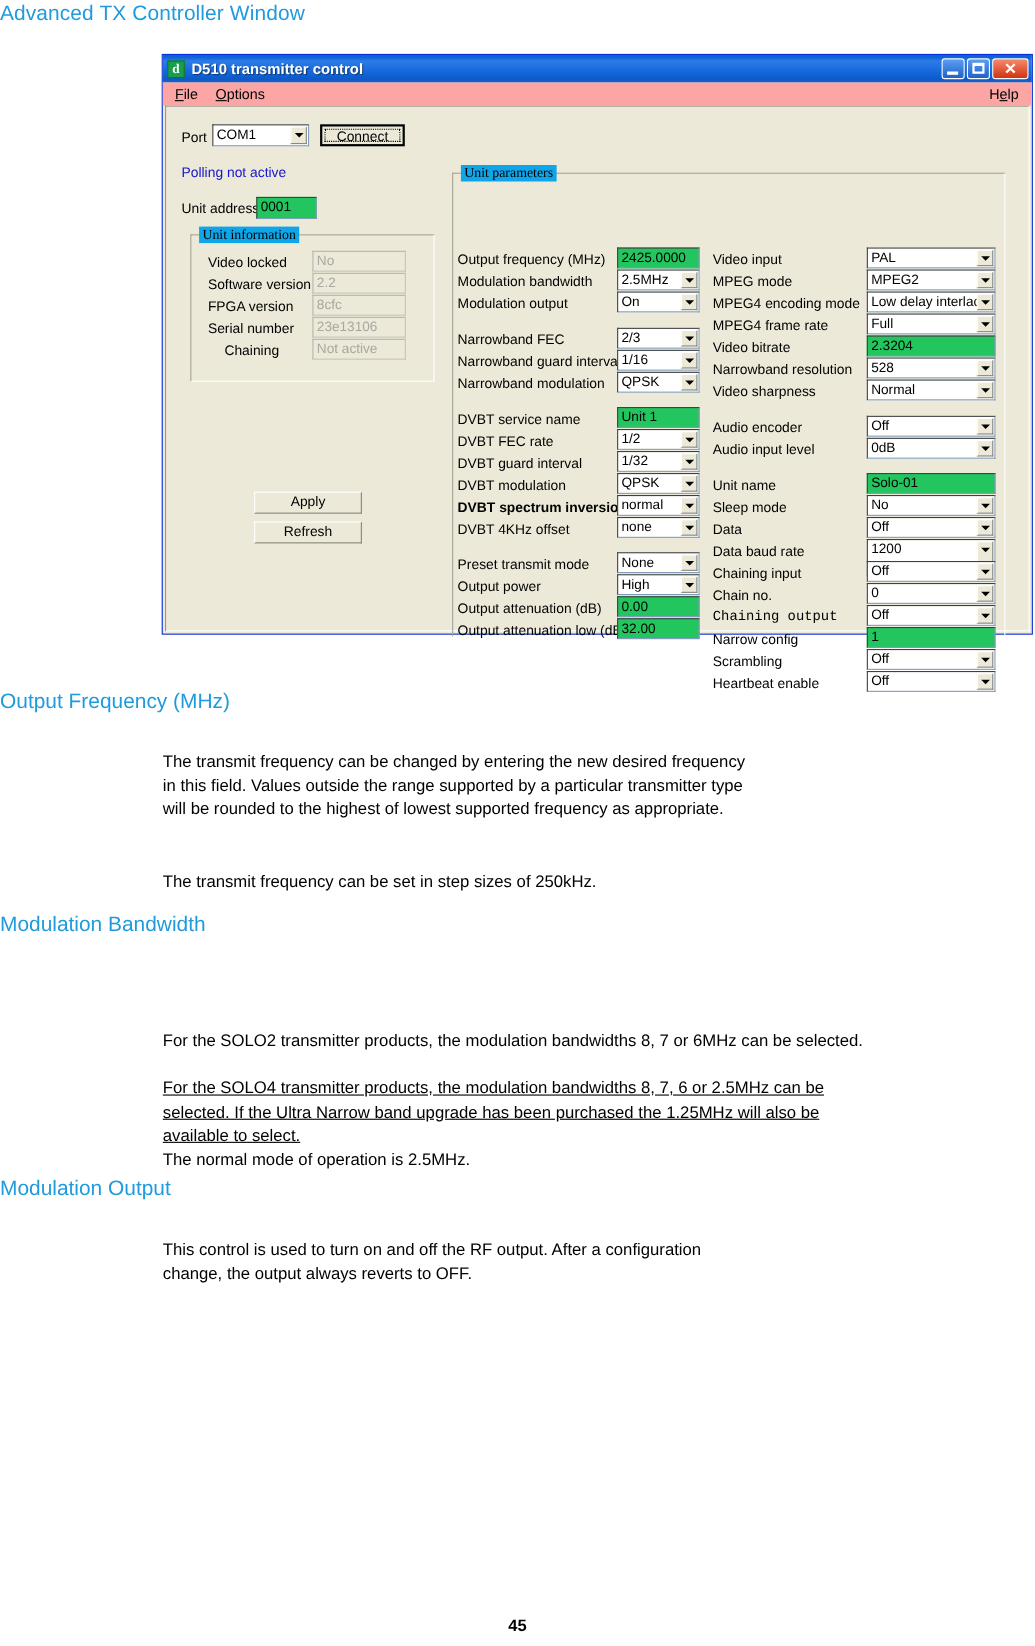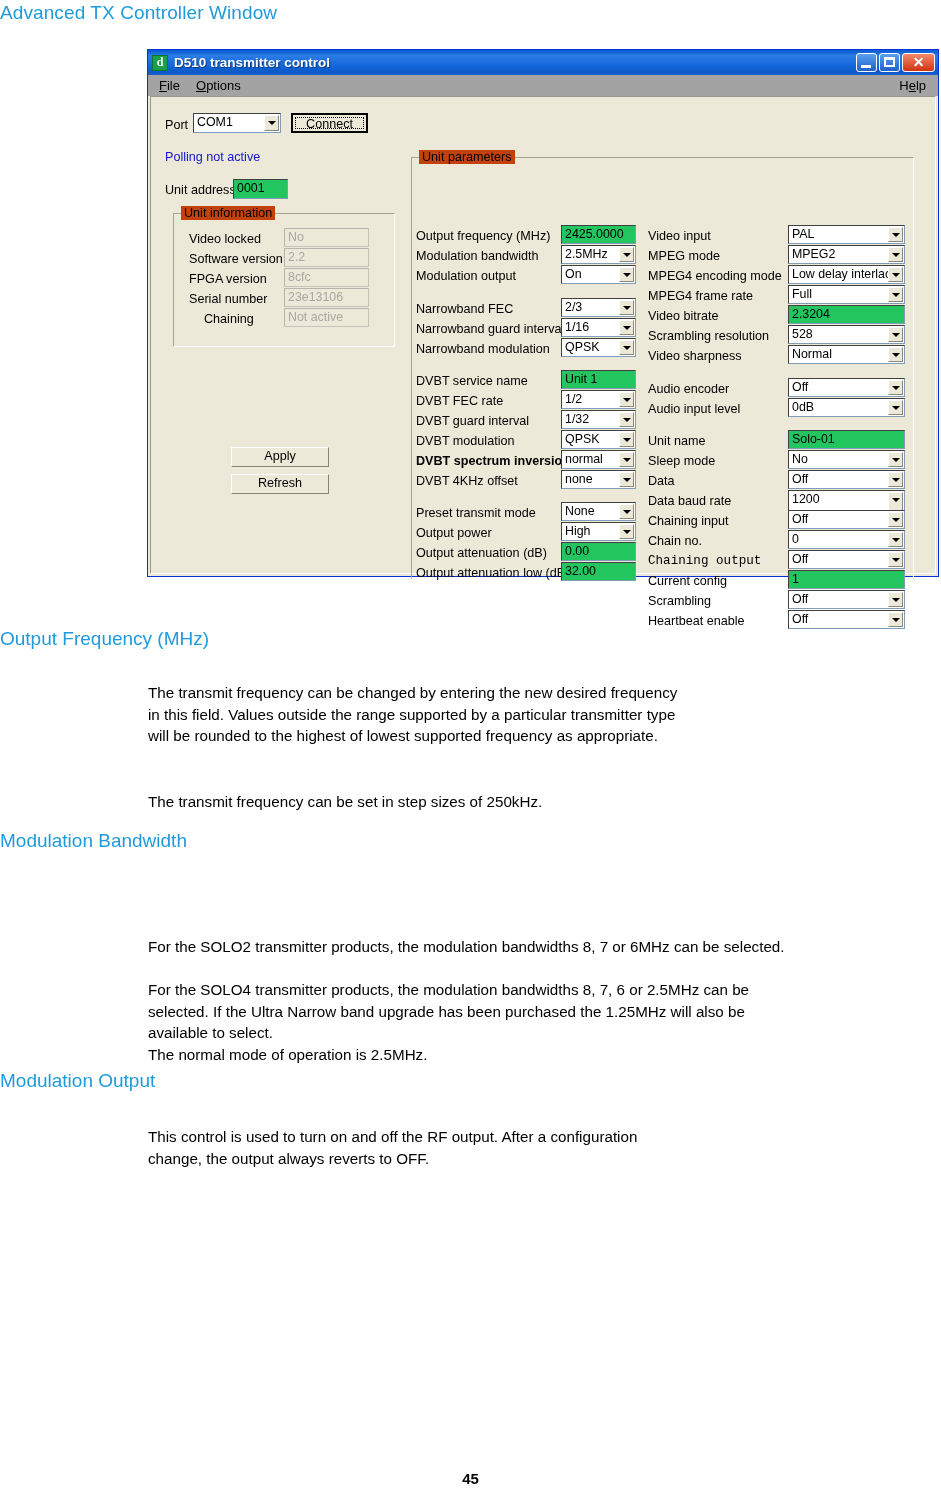--- a/index.html
+++ b/index.html
@@ -136,21 +136,21 @@
     text-align: center;
     font-family: "Liberation Sans", sans-serif;
   }
 
   .menubar {
     position: absolute;
     left: 0;
     top: 25px;
     width: 100%;
     height: 21px;
-    background: #a3a3a3;
+    background: #fca5a5;
     box-sizing: border-box;
   }
   .menu-item {
     position: absolute;
     font-size: 13px;
     top: 3px;
     color: #000;
   }
   .menu-item u { text-decoration: underline; }
 
@@ -265,25 +265,26 @@
     position: absolute;
     border: 1px solid #ffffff;
     border-top-color: #a5a49a;
     border-left-color: #a5a49a;
     box-sizing: border-box;
   }
   .groupbox > .gb-title {
     position: absolute;
     top: -8px;
     left: 7px;
-    background: #c2410c;
+    background: #0ea5e9;
     padding: 0 3px;
     font-size: 12.6px;
     color: #000;
     white-space: nowrap;
+    font-family: Liberation Serif, serif;
   }
 </style>
 </head>
 <body>
 
 <div class="doc-h1" style="left:0px; top:2px;">Advanced TX Controller Window</div>
 
 <div class="win">
 
   <div class="win-titlebar">
@@ -391,21 +392,21 @@
         <div class="lbl" style="left: 497px; top: 132px;">Video input</div>
         <div class="combo" style="left: 637px; top: 128px; width: 117px; height: 19px;"><span>PAL</span><span class="arrowbox"></span></div>
         <div class="lbl" style="left: 497px; top: 152px;">MPEG mode</div>
         <div class="combo" style="left: 637px; top: 148px; width: 117px; height: 19px;"><span>MPEG2</span><span class="arrowbox"></span></div>
         <div class="lbl" style="left: 497px; top: 172px;">MPEG4 encoding mode</div>
         <div class="combo" style="left: 637px; top: 168px; width: 117px; height: 19px;"><span>Low delay interlace</span><span class="arrowbox"></span></div>
         <div class="lbl" style="left: 497px; top: 192px;">MPEG4 frame rate</div>
         <div class="combo" style="left: 637px; top: 188px; width: 117px; height: 19px;"><span>Full</span><span class="arrowbox"></span></div>
         <div class="lbl" style="left: 497px; top: 212px;">Video bitrate</div>
         <div class="field" style="left: 637px; top: 208px; width: 117px; height: 19px;"><span>2.3204</span></div>
-        <div class="lbl" style="left: 497px; top: 232px;">Scrambling resolution</div>
+        <div class="lbl" style="left: 497px; top: 232px;">Narrowband resolution</div>
         <div class="combo" style="left: 637px; top: 228px; width: 117px; height: 19px;"><span>528</span><span class="arrowbox"></span></div>
         <div class="lbl" style="left: 497px; top: 252px;">Video sharpness</div>
         <div class="combo" style="left: 637px; top: 248px; width: 117px; height: 19px;"><span>Normal</span><span class="arrowbox"></span></div>
         <div class="lbl" style="left: 497px; top: 285px;">Audio encoder</div>
         <div class="combo" style="left: 637px; top: 281px; width: 117px; height: 19px;"><span>Off</span><span class="arrowbox"></span></div>
         <div class="lbl" style="left: 497px; top: 305px;">Audio input level</div>
         <div class="combo" style="left: 637px; top: 301px; width: 117px; height: 19px;"><span>0dB</span><span class="arrowbox"></span></div>
         <div class="lbl" style="left: 497px; top: 337px;">Unit name</div>
         <div class="field" style="left: 637px; top: 333px; width: 117px; height: 19px;"><span>Solo-01</span></div>
         <div class="lbl" style="left: 497px; top: 357px;">Sleep mode</div>
@@ -413,36 +414,36 @@
         <div class="lbl" style="left: 497px; top: 377px;">Data</div>
         <div class="combo" style="left: 637px; top: 373px; width: 117px; height: 19px;"><span>Off</span><span class="arrowbox"></span></div>
         <div class="lbl" style="left: 497px; top: 397px;">Data baud rate</div>
         <div class="combo" style="left: 637px; top: 393px; width: 117px; height: 34px;"><span>1200</span><span class="arrowbox"></span></div>
         <div class="lbl" style="left: 497px; top: 417px;">Chaining input</div>
         <div class="combo" style="left: 637px; top: 413px; width: 117px; height: 19px;"><span>Off</span><span class="arrowbox"></span></div>
         <div class="lbl" style="left: 497px; top: 437px;">Chain no.</div>
         <div class="combo" style="left: 637px; top: 433px; width: 117px; height: 19px;"><span>0</span><span class="arrowbox"></span></div>
         <div class="lbl" style="left: 497px; top: 457px; font-family: Liberation Mono, monospace;">Chaining output</div>
         <div class="combo" style="left: 637px; top: 453px; width: 117px; height: 19px;"><span>Off</span><span class="arrowbox"></span></div>
-        <div class="lbl" style="left: 497px; top: 477px;">Current config</div>
+        <div class="lbl" style="left: 497px; top: 477px;">Narrow config</div>
         <div class="field" style="left: 637px; top: 473px; width: 117px; height: 19px;"><span>1</span></div>
         <div class="lbl" style="left: 497px; top: 497px;">Scrambling</div>
         <div class="combo" style="left: 637px; top: 493px; width: 117px; height: 19px;"><span>Off</span><span class="arrowbox"></span></div>
         <div class="lbl" style="left: 497px; top: 517px;">Heartbeat enable</div>
         <div class="combo" style="left: 637px; top: 513px; width: 117px; height: 19px;"><span>Off</span><span class="arrowbox"></span></div>
       </div>
 
   </div>
 </div>
 
 <div class="doc-h2" style="left:0px; top:628px;">Output Frequency (MHz)</div>
 <div class="doc-p" style="left:148px; top:682px; width:545px;">The transmit frequency can be changed by entering the new desired frequency in this field. Values outside the range supported by a particular transmitter type will be rounded to the highest of lowest supported frequency as appropriate.</div>
 <div class="doc-p" style="left:148px; top:791px; width:545px;">The transmit frequency can be set in step sizes of 250kHz.</div>
 
 <div class="doc-h2" style="left:0px; top:830px;">Modulation Bandwidth</div>
 <div class="doc-p" style="left:148px; top:936px; width:645px;">For the SOLO2 transmitter products, the modulation bandwidths 8, 7 or 6MHz can be selected.</div>
-<div class="doc-p" style="left:148px; top:979px; width:645px;">For the SOLO4 transmitter products, the modulation bandwidths 8, 7, 6 or 2.5MHz can be selected.  If the Ultra Narrow band upgrade has been purchased the 1.25MHz will also be available to select.</div>
+<div class="doc-p" style="left:148px; top:979px; width:645px;text-decoration:underline;">For the SOLO4 transmitter products, the modulation bandwidths 8, 7, 6 or 2.5MHz can be selected.  If the Ultra Narrow band upgrade has been purchased the 1.25MHz will also be available to select.</div>
 <div class="doc-p" style="left:148px; top:1044px; width:645px;">The normal mode of operation is 2.5MHz.</div>
 
 <div class="doc-h2" style="left:0px; top:1070px;">Modulation Output</div>
 <div class="doc-p" style="left:148px; top:1126px; width:545px;">This control is used to turn on and off the RF output. After a configuration change, the output always reverts to OFF.</div>
 
 <div class="page-num" style="top:1470px;">45</div>
 
 </body></html>

